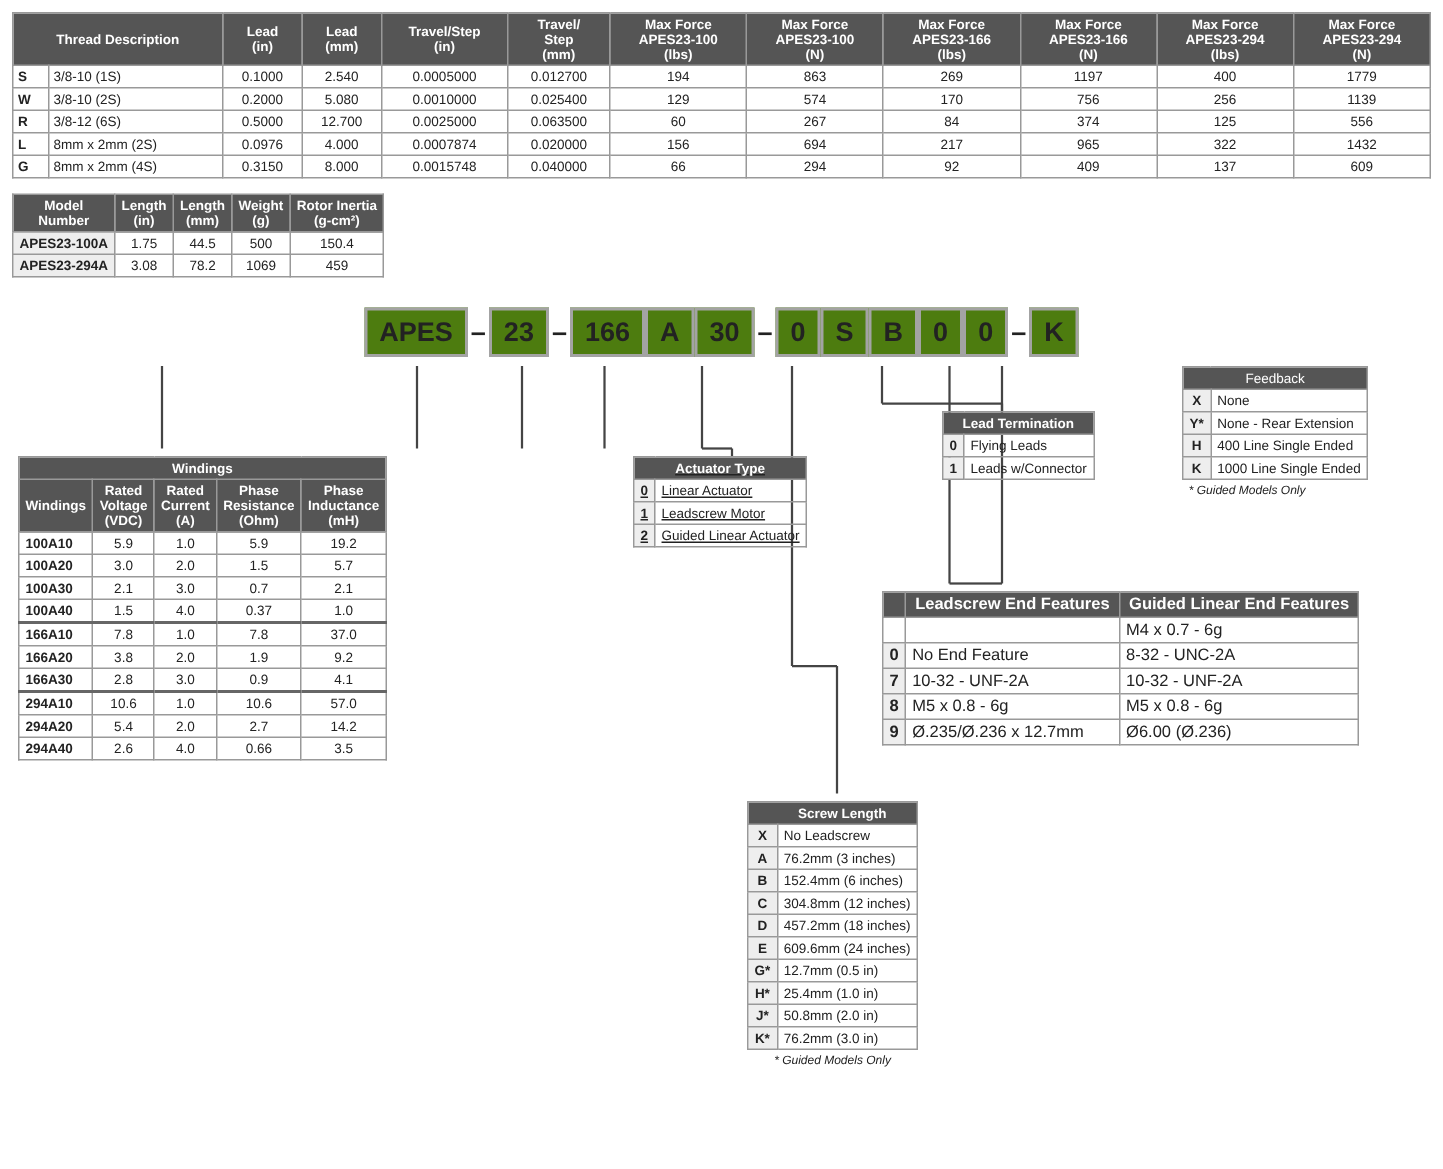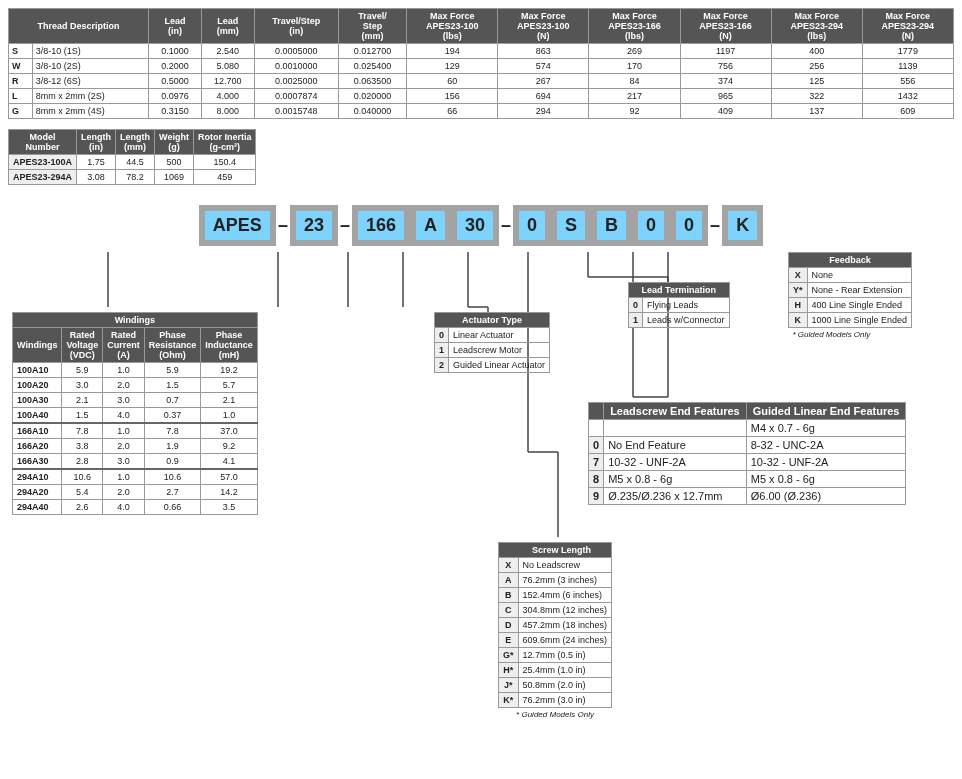--- a/index.html
+++ b/index.html
@@ -68,25 +68,25 @@
       justify-content: center;
       align-items: center;
       margin: 10px 0 6px 0;
     }
     .part-number-box {
       display: flex;
       align-items: center;
       gap: 0;
     }
     .pn-seg {
-      border: 6px solid #a3a3a3;
+      border: 2px solid #a3a3a3;
       padding: 4px 8px;
       font-size: 18px;
       font-weight: bold;
-      background: #7dd3fc;
+      background: #4d7c0f;
       min-width: 28px;
       text-align: center;
     }
     .pn-dash {
       font-size: 18px;
       font-weight: bold;
       padding: 0 2px;
     }
 
     
@@ -120,22 +120,23 @@
     }
     .windings-table .group-sep td {
       border-top: 2px solid #666;
     }
 
     
     .actuator-table {
       border-collapse: collapse;
       font-size: 9px;
       position: absolute;
-      left: 426px;
+      left: 414px;
       top: 60px;
+      text-decoration: underline;
     }
     .actuator-table th {
       background: #555;
       color: #fff;
       font-weight: bold;
       border: 1px solid #999;
       padding: 2px 6px;
       text-align: center;
     }
     .actuator-table td {
@@ -178,21 +179,21 @@
     .feedback-table {
       border-collapse: collapse;
       font-size: 9px;
       position: absolute;
       left: 780px;
       top: 0px;
     }
     .feedback-table th {
       background: #555;
       color: #fff;
-      font-weight: bold;
+      font-weight: normal;
       border: 1px solid #999;
       padding: 2px 6px;
       text-align: center;
     }
     .feedback-table td {
       border: 1px solid #999;
       padding: 2px 4px;
     }
     .feedback-table .key-col {
       text-align: center;

